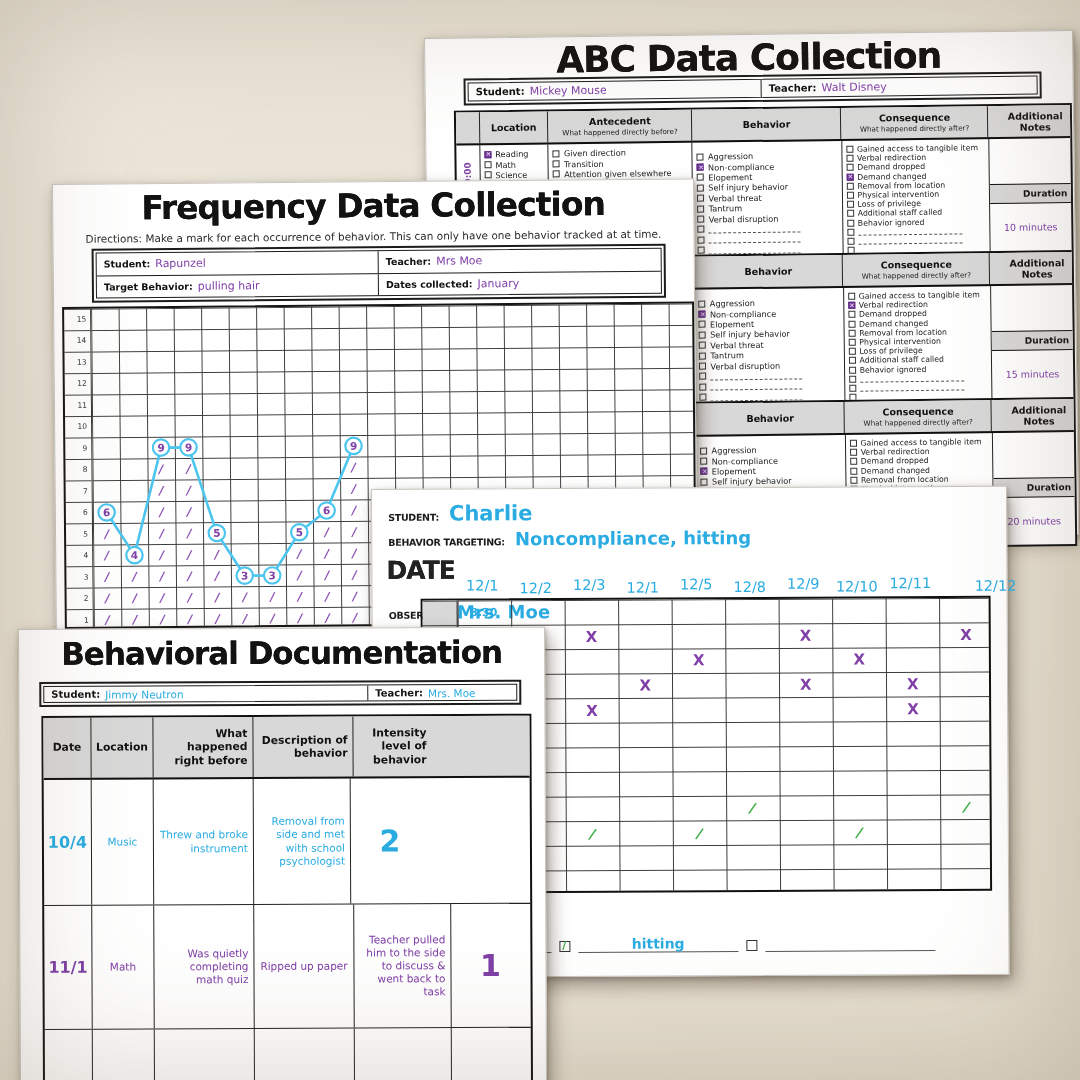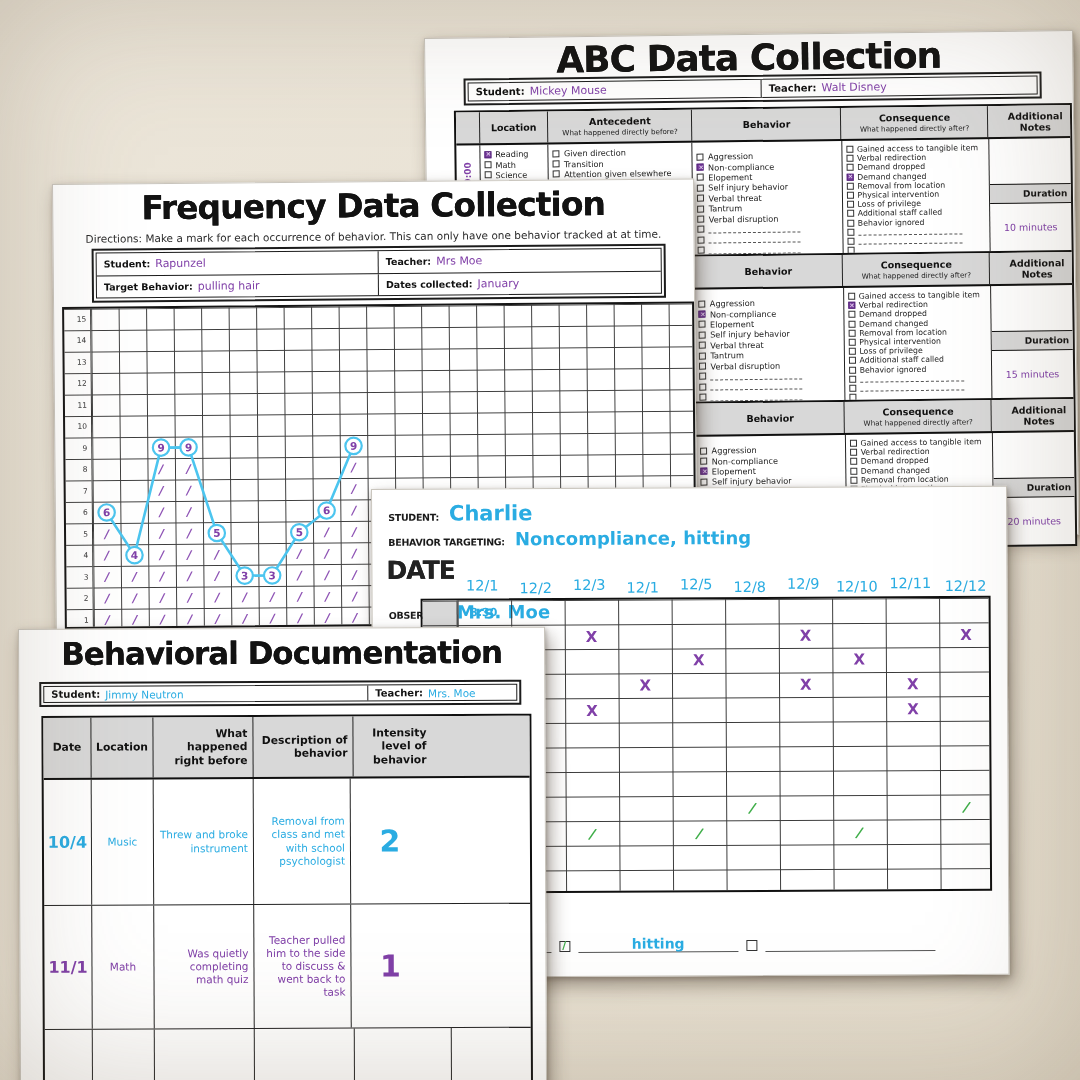--- a/index.html
+++ b/index.html
@@ -867,21 +867,21 @@
     <div class="charlie-dates" id="charlie-dates">
         <span class="charlie-date" style="left: 109.75px;">12/1</span>
         <span class="charlie-date" style="left: 163.25px;">12/2</span>
         <span class="charlie-date" style="left: 216.75px;">12/3</span>
         <span class="charlie-date" style="left: 270.25px;">12/1</span>
         <span class="charlie-date" style="left: 323.75px;">12/5</span>
         <span class="charlie-date" style="left: 377.25px;">12/8</span>
         <span class="charlie-date" style="left: 430.75px;">12/9</span>
         <span class="charlie-date" style="left: 484.25px;">12/10</span>
         <span class="charlie-date" style="left: 537.75px;">12/11</span>
-        <span class="charlie-date" style="left: 593px;">12/12</span>
+        <span class="charlie-date" style="left: 623px;">12/12</span>
       </div>
 
     <div class="charlie-grid">
       <div class="charlie-timecol" id="charlie-times">
           <span class="charlie-time" style="top: 12.2917px;">8:30</span>
           <span class="charlie-time" style="top: 36.875px;">9:00</span>
         </div>
       <div class="charlie-data"></div>
       <div class="charlie-marks" id="charlie-marks">
           <span class="xm" style="left: 61.75px; top: 36.875px;">X</span>
@@ -940,27 +940,28 @@
         <div class="bt-cell bc0">Date</div>
         <div class="bt-cell bc1">Location</div>
         <div class="bt-cell bc2">What happened right before</div>
         <div class="bt-cell bc3">Description of behavior</div>
         <div class="bt-cell bc5">Intensity level of behavior</div>
       </div>
       <div class="bt-row bt-r1 ink-blue">
         <div class="bt-cell bc0 bt-datecell">10/4</div>
         <div class="bt-cell bc1">Music</div>
         <div class="bt-cell bc3">Threw and broke instrument</div>
-        <div class="bt-cell bc4">Removal from class and met with school psychologist</div>
+        <div class="bt-cell bc4">Removal from side and met with school psychologist</div>
         <div class="bt-cell bc5 bt-big">2</div>
       </div>
       <div class="bt-row bt-r2 ink-purple">
         <div class="bt-cell bc0 bt-datecell">11/1</div>
         <div class="bt-cell bc1">Math</div>
         <div class="bt-cell bc2">Was quietly completing math quiz</div>
+        <div class="bt-cell bc3">Ripped up paper</div>
         <div class="bt-cell bc4">Teacher pulled him to the side to discuss &amp; went back to task</div>
         <div class="bt-cell bc5 bt-big">1</div>
       </div>
       <div class="bt-row bt-r3 ink-blue">
         <div class="bt-cell bc0 bt-datecell"></div>
         <div class="bt-cell bc1"></div>
         <div class="bt-cell bc2">Unstructured</div>
         <div class="bt-cell bc3">Began to</div>
         <div class="bt-cell bc4">Went to</div>
         <div class="bt-cell bc5 bt-big">3</div>

